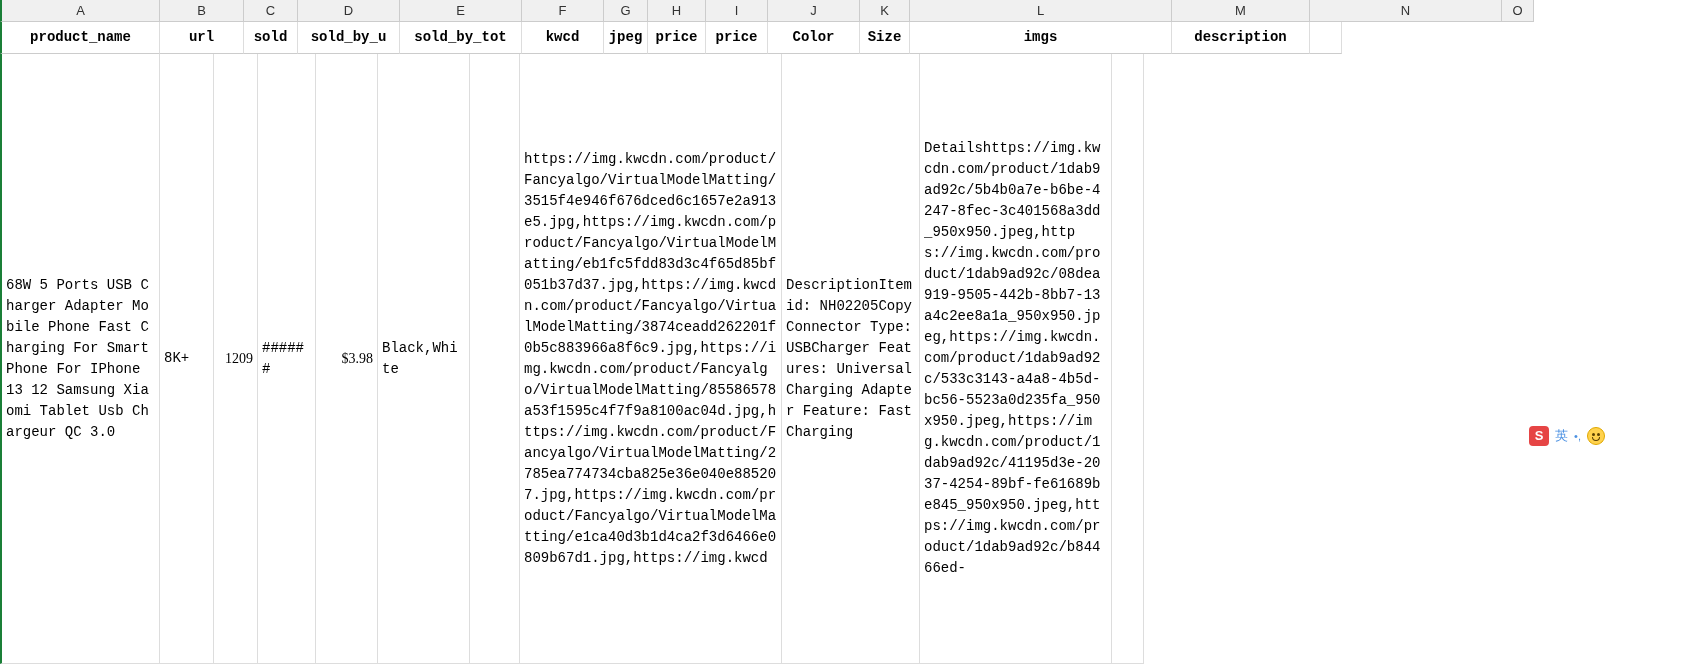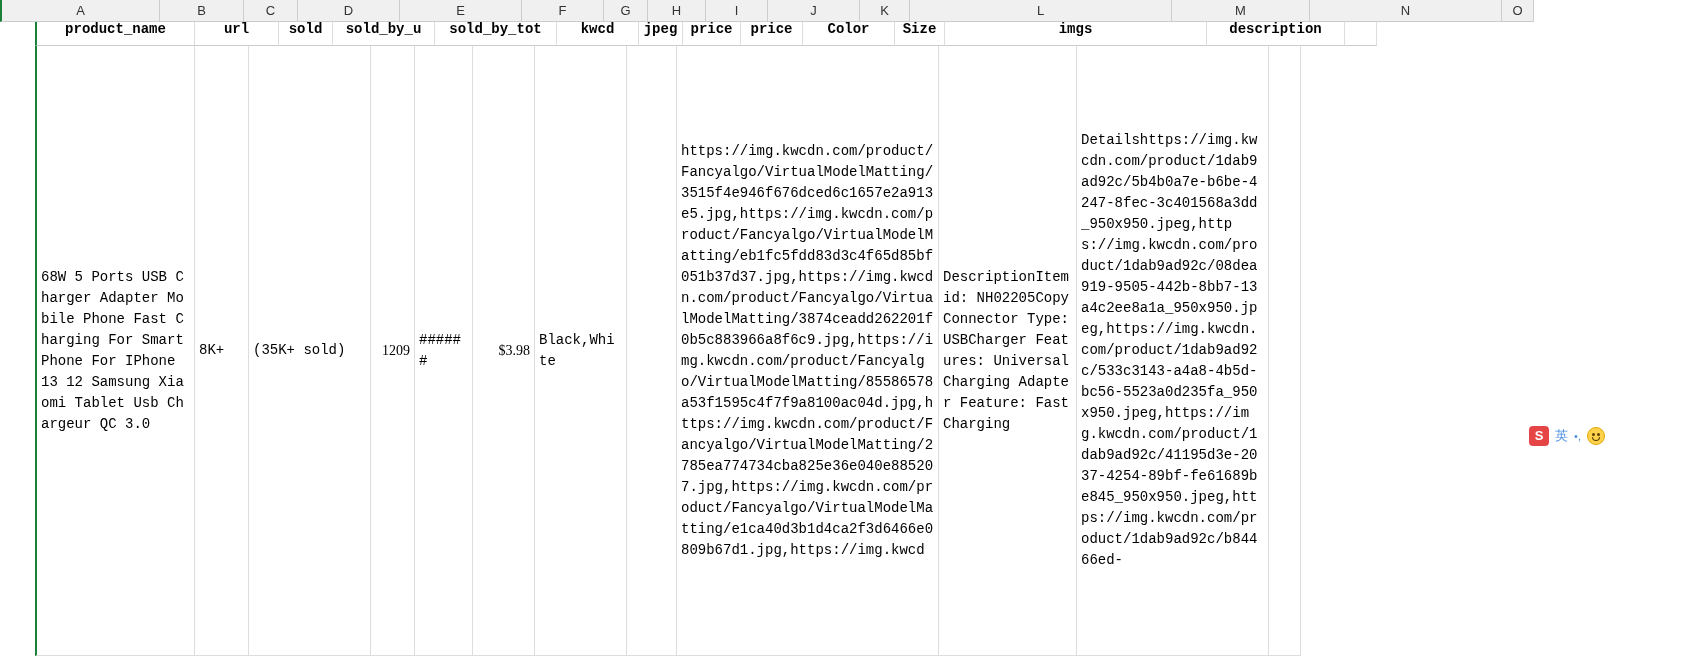--- a/index.html
+++ b/index.html
@@ -31,23 +31,22 @@
     text-align: center;
     border-right: 1px solid #ccc;
     border-bottom: 1px solid #ccc;
     background: #f0f0f0;
     font-family: Arial, sans-serif;
     font-size: 13px;
     color: #333;
   }
   .row-container {
     position: absolute;
-    top: 14px;
+    top: 22px;
     left: 0;
-    margin-left: 35px;
   }
   .row {
     display: flex;
     height: 32px;
   }
   .row.header-row { height: 32px; }
   .row.data-row { height: 610px; }
   .cell {
     border-right: 1px solid #ddd;
     border-bottom: 1px solid #ddd;
@@ -183,21 +182,20 @@
       <div class="cell col-J">Color</div>
       <div class="cell col-K">Size</div>
       <div class="cell col-L">imgs</div>
       <div class="cell col-M">description</div>
       <div class="cell col-O"></div>
     </div>
 
     <div class="row data-row">
       <div class="cell col-A left">68W 5 Ports USB Charger Adapter Mobile Phone Fast Charging For Smart Phone For IPhone 13 12 Samsung Xiaomi Tablet Usb Chargeur QC 3.0</div>
       <div class="cell col-C left">8K+</div>
-      <div class="cell col-E left">(35K+ sold)</div>
       <div class="cell col-G right">1209</div>
       <div class="cell col-H left">######</div>
       <div class="cell col-I right">$3.98</div>
       <div class="cell col-J left">Black,White</div>
       <div class="cell col-K left"></div>
       <div class="cell col-L left">https://img.kwcdn.com/product/Fancyalgo/VirtualModelMatting/3515f4e946f676dced6c1657e2a913e5.jpg,https://img.kwcdn.com/product/Fancyalgo/VirtualModelMatting/eb1fc5fdd83d3c4f65d85bf051b37d37.jpg,https://img.kwcdn.com/product/Fancyalgo/VirtualModelMatting/3874ceadd262201f0b5c883966a8f6c9.jpg,https://img.kwcdn.com/product/Fancyalgo/VirtualModelMatting/85586578a53f1595c4f7f9a8100ac04d.jpg,https://img.kwcdn.com/product/Fancyalgo/VirtualModelMatting/2785ea774734cba825e36e040e885207.jpg,https://img.kwcdn.com/product/Fancyalgo/VirtualModelMatting/e1ca40d3b1d4ca2f3d6466e0809b67d1.jpg,https://img.kwcd</div>
       <div class="cell col-M left">DescriptionItem id: NH02205CopyConnector Type: USBCharger Features: UniversalCharging Adapter Feature: Fast Charging</div>
       <div class="cell col-N left">Detailshttps://img.kwcdn.com/product/1dab9ad92c/5b4b0a7e-b6be-4247-8fec-3c401568a3dd_950x950.jpeg,https://img.kwcdn.com/product/1dab9ad92c/08dea919-9505-442b-8bb7-13a4c2ee8a1a_950x950.jpeg,https://img.kwcdn.com/product/1dab9ad92c/533c3143-a4a8-4b5d-bc56-5523a0d235fa_950x950.jpeg,https://img.kwcdn.com/product/1dab9ad92c/41195d3e-2037-4254-89bf-fe61689be845_950x950.jpeg,https://img.kwcdn.com/product/1dab9ad92c/b84466ed-</div>
       <div class="cell col-O left"></div>
     </div>

